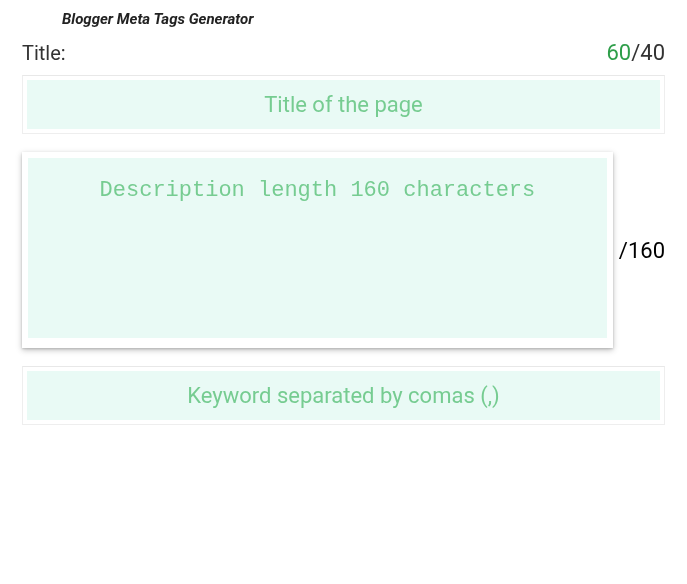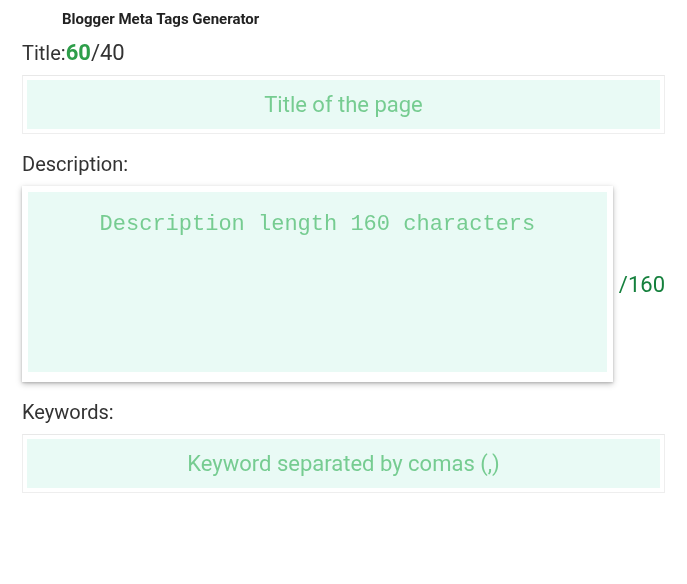--- a/index.html
+++ b/index.html
@@ -13,41 +13,43 @@
       width: 687px;
       padding: 10px 0;
       color: #333;
     }
     .header {
       font-weight: bold;
       font-size: 15px;
       padding-left: 62px;
       padding-bottom: 12px;
       color: #222;
+      font-style: italic;
     }
     .field {
       padding: 0 22px;
       margin-bottom: 18px;
     }
     .label-row {
       display: flex;
+      justify-content: space-between;
       align-items: baseline;
       margin-bottom: 10px;
     }
     .label {
       font-size: 20px;
       color: #333;
     }
     .counter {
       font-size: 22px;
       color: #333;
     }
     .counter .current {
       color: #2e9e4a;
-      font-weight: 700;
+      font-weight: 400;
     }
     .input-wrapper {
       background: #fff;
       padding: 4px;
       border: 1px solid #eee;
       border-top-color: #e8e8e8;
     }
     .input-wrapper input {
       width: 100%;
       background: #e9faf5;
@@ -85,21 +87,21 @@
       padding: 20px 8px;
       color: #333;
       font-family: "Courier New", monospace;
       resize: none;
     }
     .textarea-wrapper textarea::placeholder {
       color: #76cc91;
     }
     .desc-counter {
       font-size: 22px;
-      color: #15803d;
+      color: #000000;
       white-space: nowrap;
     }
   </style>
 </head>
 <body>
 
 <div class="header">Blogger Meta Tags Generator</div>
 
 <div class="field">
   <div class="label-row">
@@ -110,31 +112,25 @@
   </div>
   <div class="input-wrapper">
     <input type="text" placeholder="Title of the page" style="">
   </div>
 </div>
 
 <div class="field">
 </div>
 
 <div class="field">
-  <div class="label-row">
-    <span class="label">Description:</span>
-  </div>
   <div class="textarea-row">
     <div class="textarea-wrapper">
       <textarea placeholder="Description length 160 characters" style=""></textarea>
     </div>
     <span class="desc-counter">/160</span>
   </div>
 </div>
 
 <div class="field">
-  <div class="label-row">
-    <span class="label">Keywords:</span>
-  </div>
   <div class="input-wrapper">
     <input type="text" placeholder="Keyword separated by comas (,)" style="">
   </div>
 </div>
 
 </body></html>

